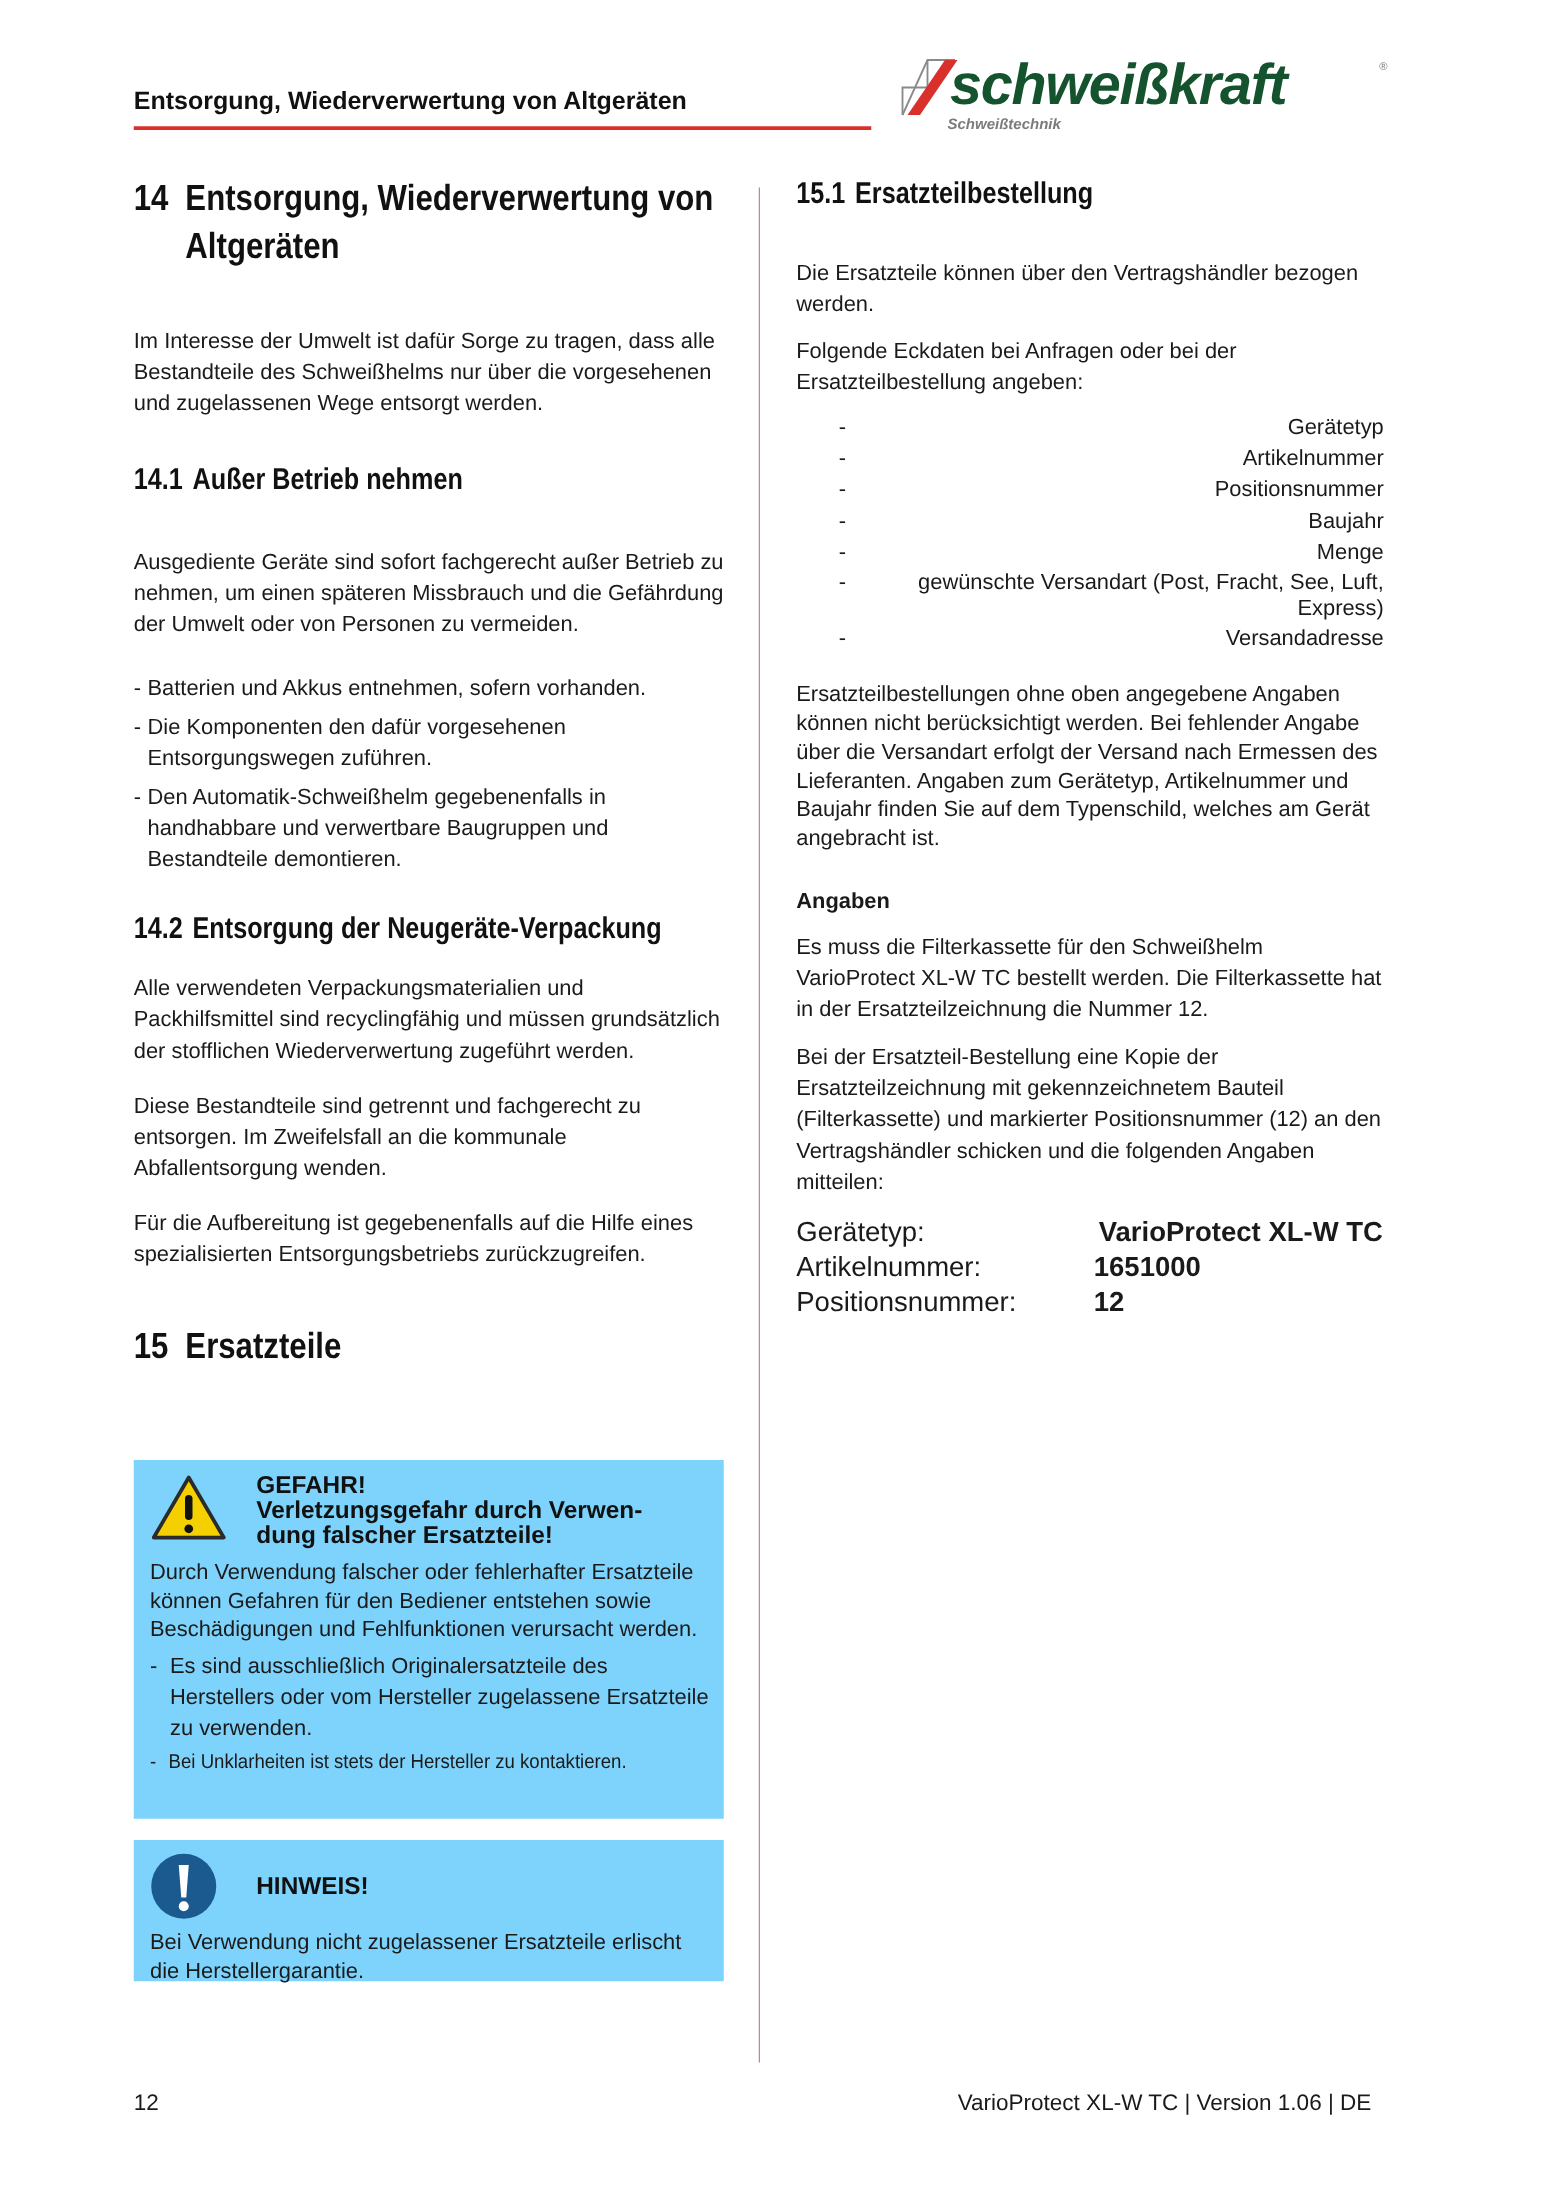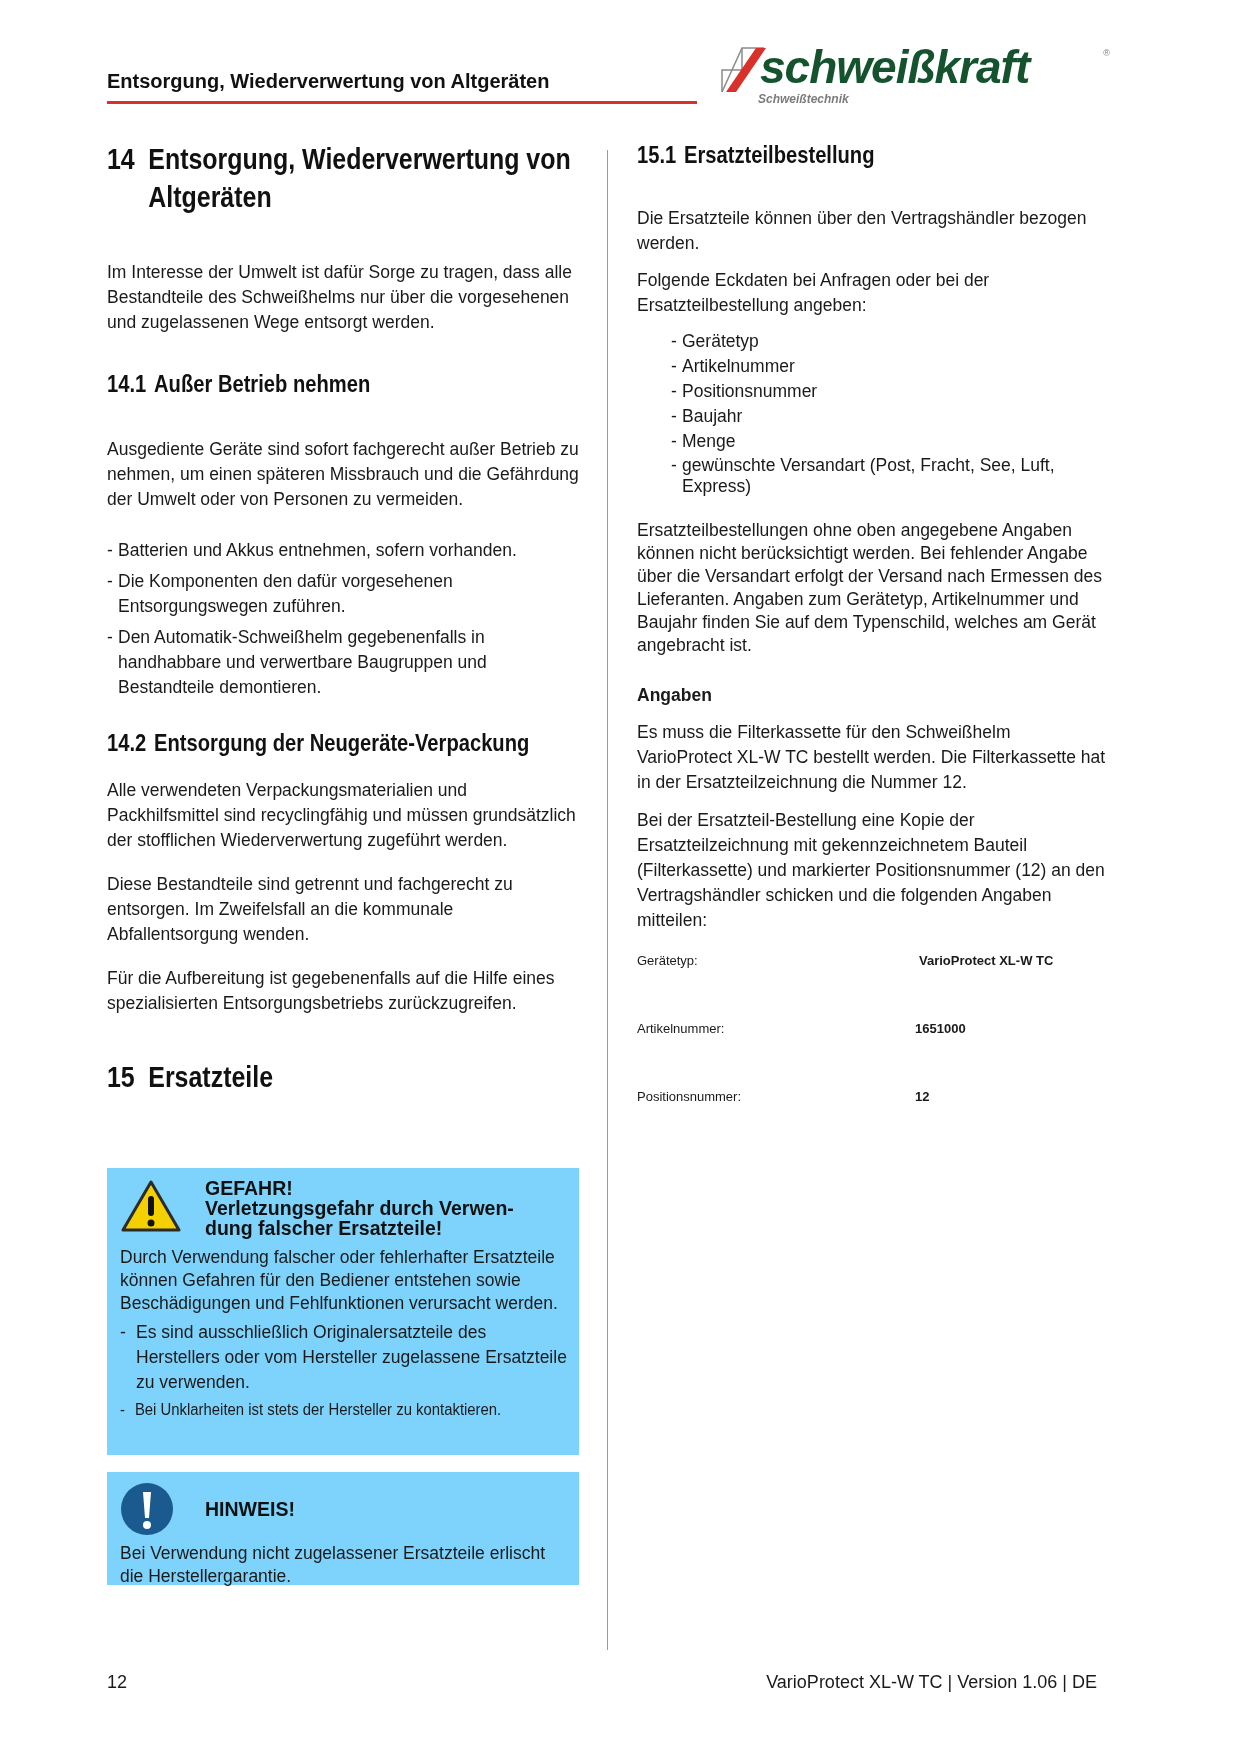--- a/index.html
+++ b/index.html
@@ -26,26 +26,26 @@
         display: flex; margin: 0; transform: scaleX(0.86); transform-origin: left; width: 116%; color: #111; }
   .h1 .num { width: 48px; flex: none; }
   .h2 { font-weight: bold; font-size: 24px; line-height: 30px; display: flex; margin: 0;
         transform: scaleX(0.84); transform-origin: left; width: 118%; color: #111; }
   .h2 .num { width: 56px; flex: none; }
 
   p.body { font-size: 17.5px; line-height: 25px; margin: 0; color: #1a1a1a; }
   ul.dash { list-style: none; margin: 0; padding: 0; font-size: 17.5px; line-height: 25px; }
   ul.dash li { position: relative; padding-left: 11px; margin-bottom: 6px; }
   ul.dash li::before { content: "-"; position: absolute; left: 0; }
-  ul.dash.tight li { margin-bottom: 2px; line-height: 23px; }
+  ul.dash.tight li { margin-bottom: 2px; line-height: 23px; text-align: right; }
   ul.indent { padding-left: 34px; }
 
   .bold-h { font-weight: bold; font-size: 17.5px; }
 
-  .kv { display: grid; grid-template-columns: 238px 1fr; font-size: 13px; line-height: 28px; gap: 40px; }
+  .kv { display: grid; grid-template-columns: 238px 1fr; font-size: 22px; line-height: 28px; }
   .kv .v { font-weight: bold; }
 
   
   .box { background: #7dd3fc; position: absolute; left: 107px; width: 472px; }
   .box-danger { top: 1168px; height: 287px; }
   .box-note { top: 1472px; height: 113px; }
   .box .icon { position: absolute; left: 14px; top: 12px; }
   .box .title { position: absolute; left: 98px; top: 10px; font-size: 19.5px; line-height: 20px; font-weight: bold; color: #111; }
   .box .text { position: absolute; left: 13px; font-size: 17.5px; line-height: 23px; width: 450px; }
   .box ul.dash li { padding-left: 16px; margin-bottom: 2px; line-height: 25px; }
@@ -156,20 +156,21 @@
   <div style="height:12px"></div>
   <p class="body">Folgende Eckdaten bei Anfragen oder bei der Ersatzteilbestellung angeben:</p>
   <div style="height:12px"></div>
   <ul class="dash tight indent">
     <li>Gerätetyp</li>
     <li>Artikelnummer</li>
     <li>Positionsnummer</li>
     <li>Baujahr</li>
     <li>Menge</li>
     <li style="line-height:21px">gewünschte Versandart (Post, Fracht, See, Luft, Express)</li>
+    <li>Versandadresse</li>
   </ul>
   <div style="height:20px"></div>
   <p class="body" style="line-height:23px">Ersatzteilbestellungen ohne oben angegebene Angaben können nicht berücksichtigt werden. Bei fehlender Angabe über die Versandart erfolgt der Versand nach Ermessen des Lieferanten. Angaben zum Gerätetyp, Artikelnummer und Baujahr finden Sie auf dem Typenschild, welches am Gerät angebracht ist.</p>
   <div style="height:28px"></div>
   <div class="bold-h">Angaben</div>
   <div style="height:14px"></div>
   <p class="body">Es muss die Filterkassette für den Schweißhelm VarioProtect XL-W TC bestellt werden. Die Filterkassette hat in der Ersatzteilzeichnung  die Nummer 12.</p>
   <div style="height:13px"></div>
   <p class="body">Bei der Ersatzteil-Bestellung eine Kopie der Ersatzteilzeichnung mit gekennzeichnetem Bauteil (Filterkassette) und markierter Positionsnummer (12) an den Vertragshändler schicken und die folgenden Angaben mitteilen:</p>
   <div style="height:14px"></div>

